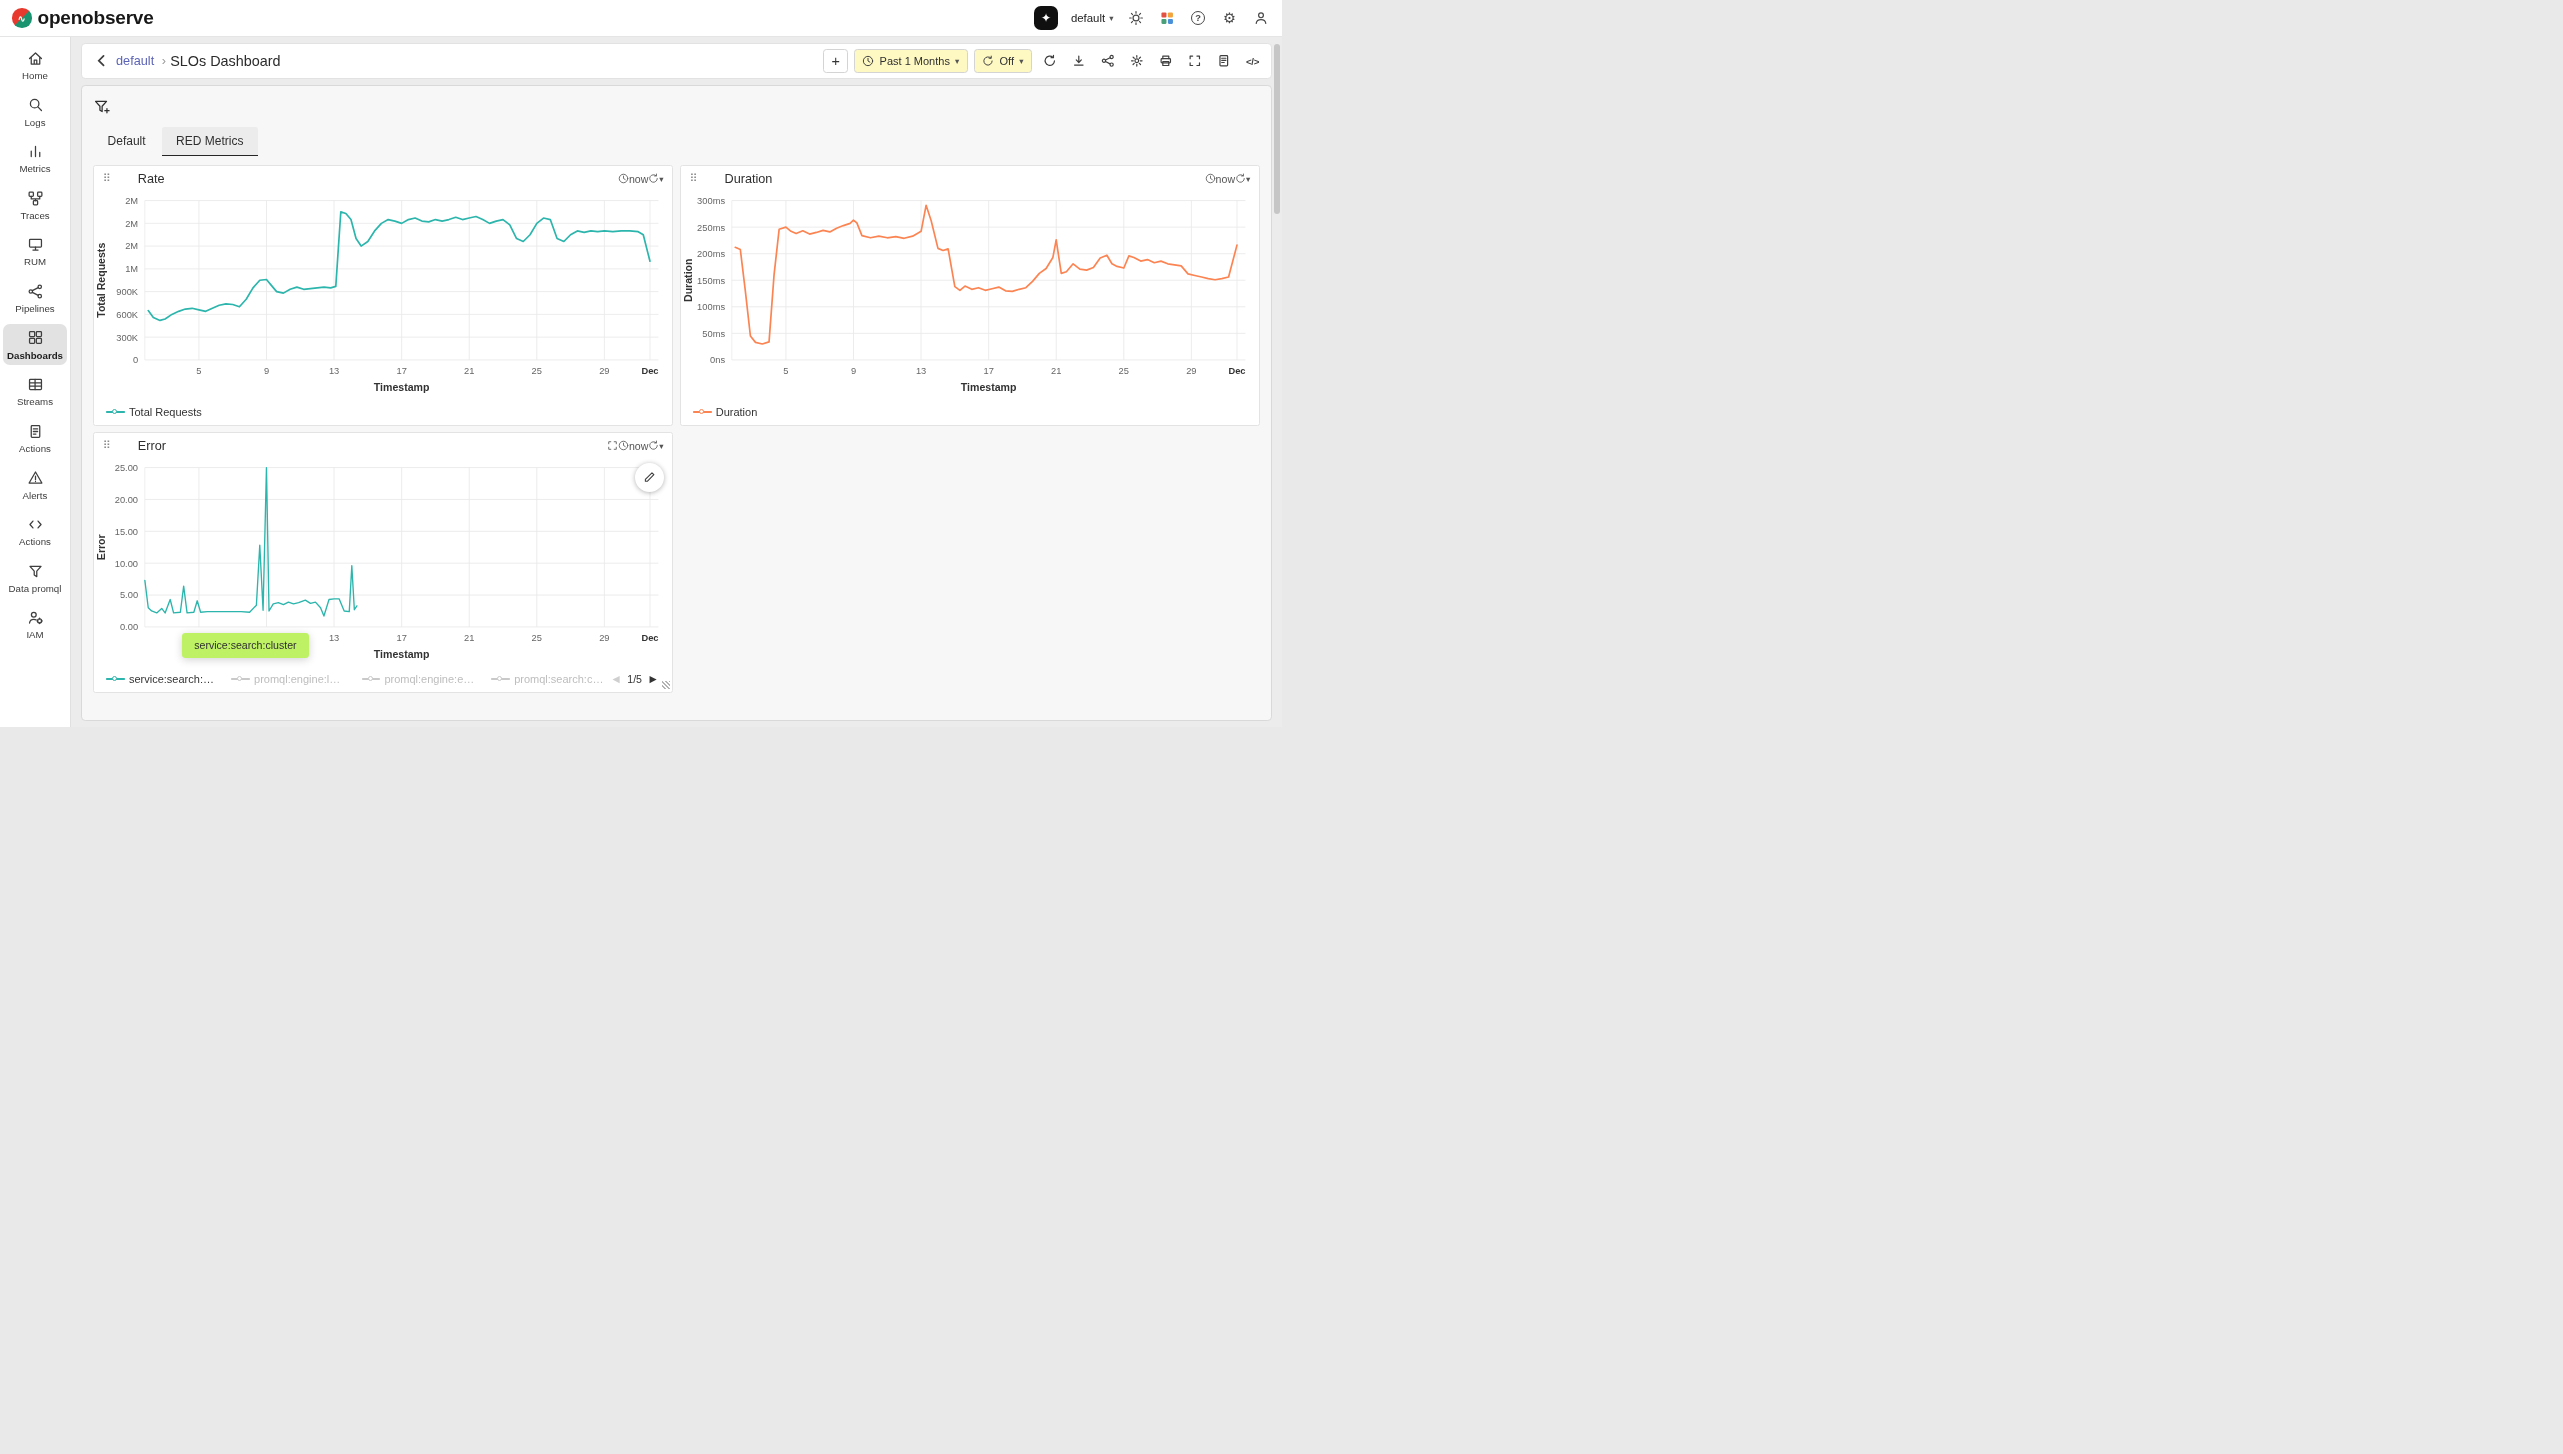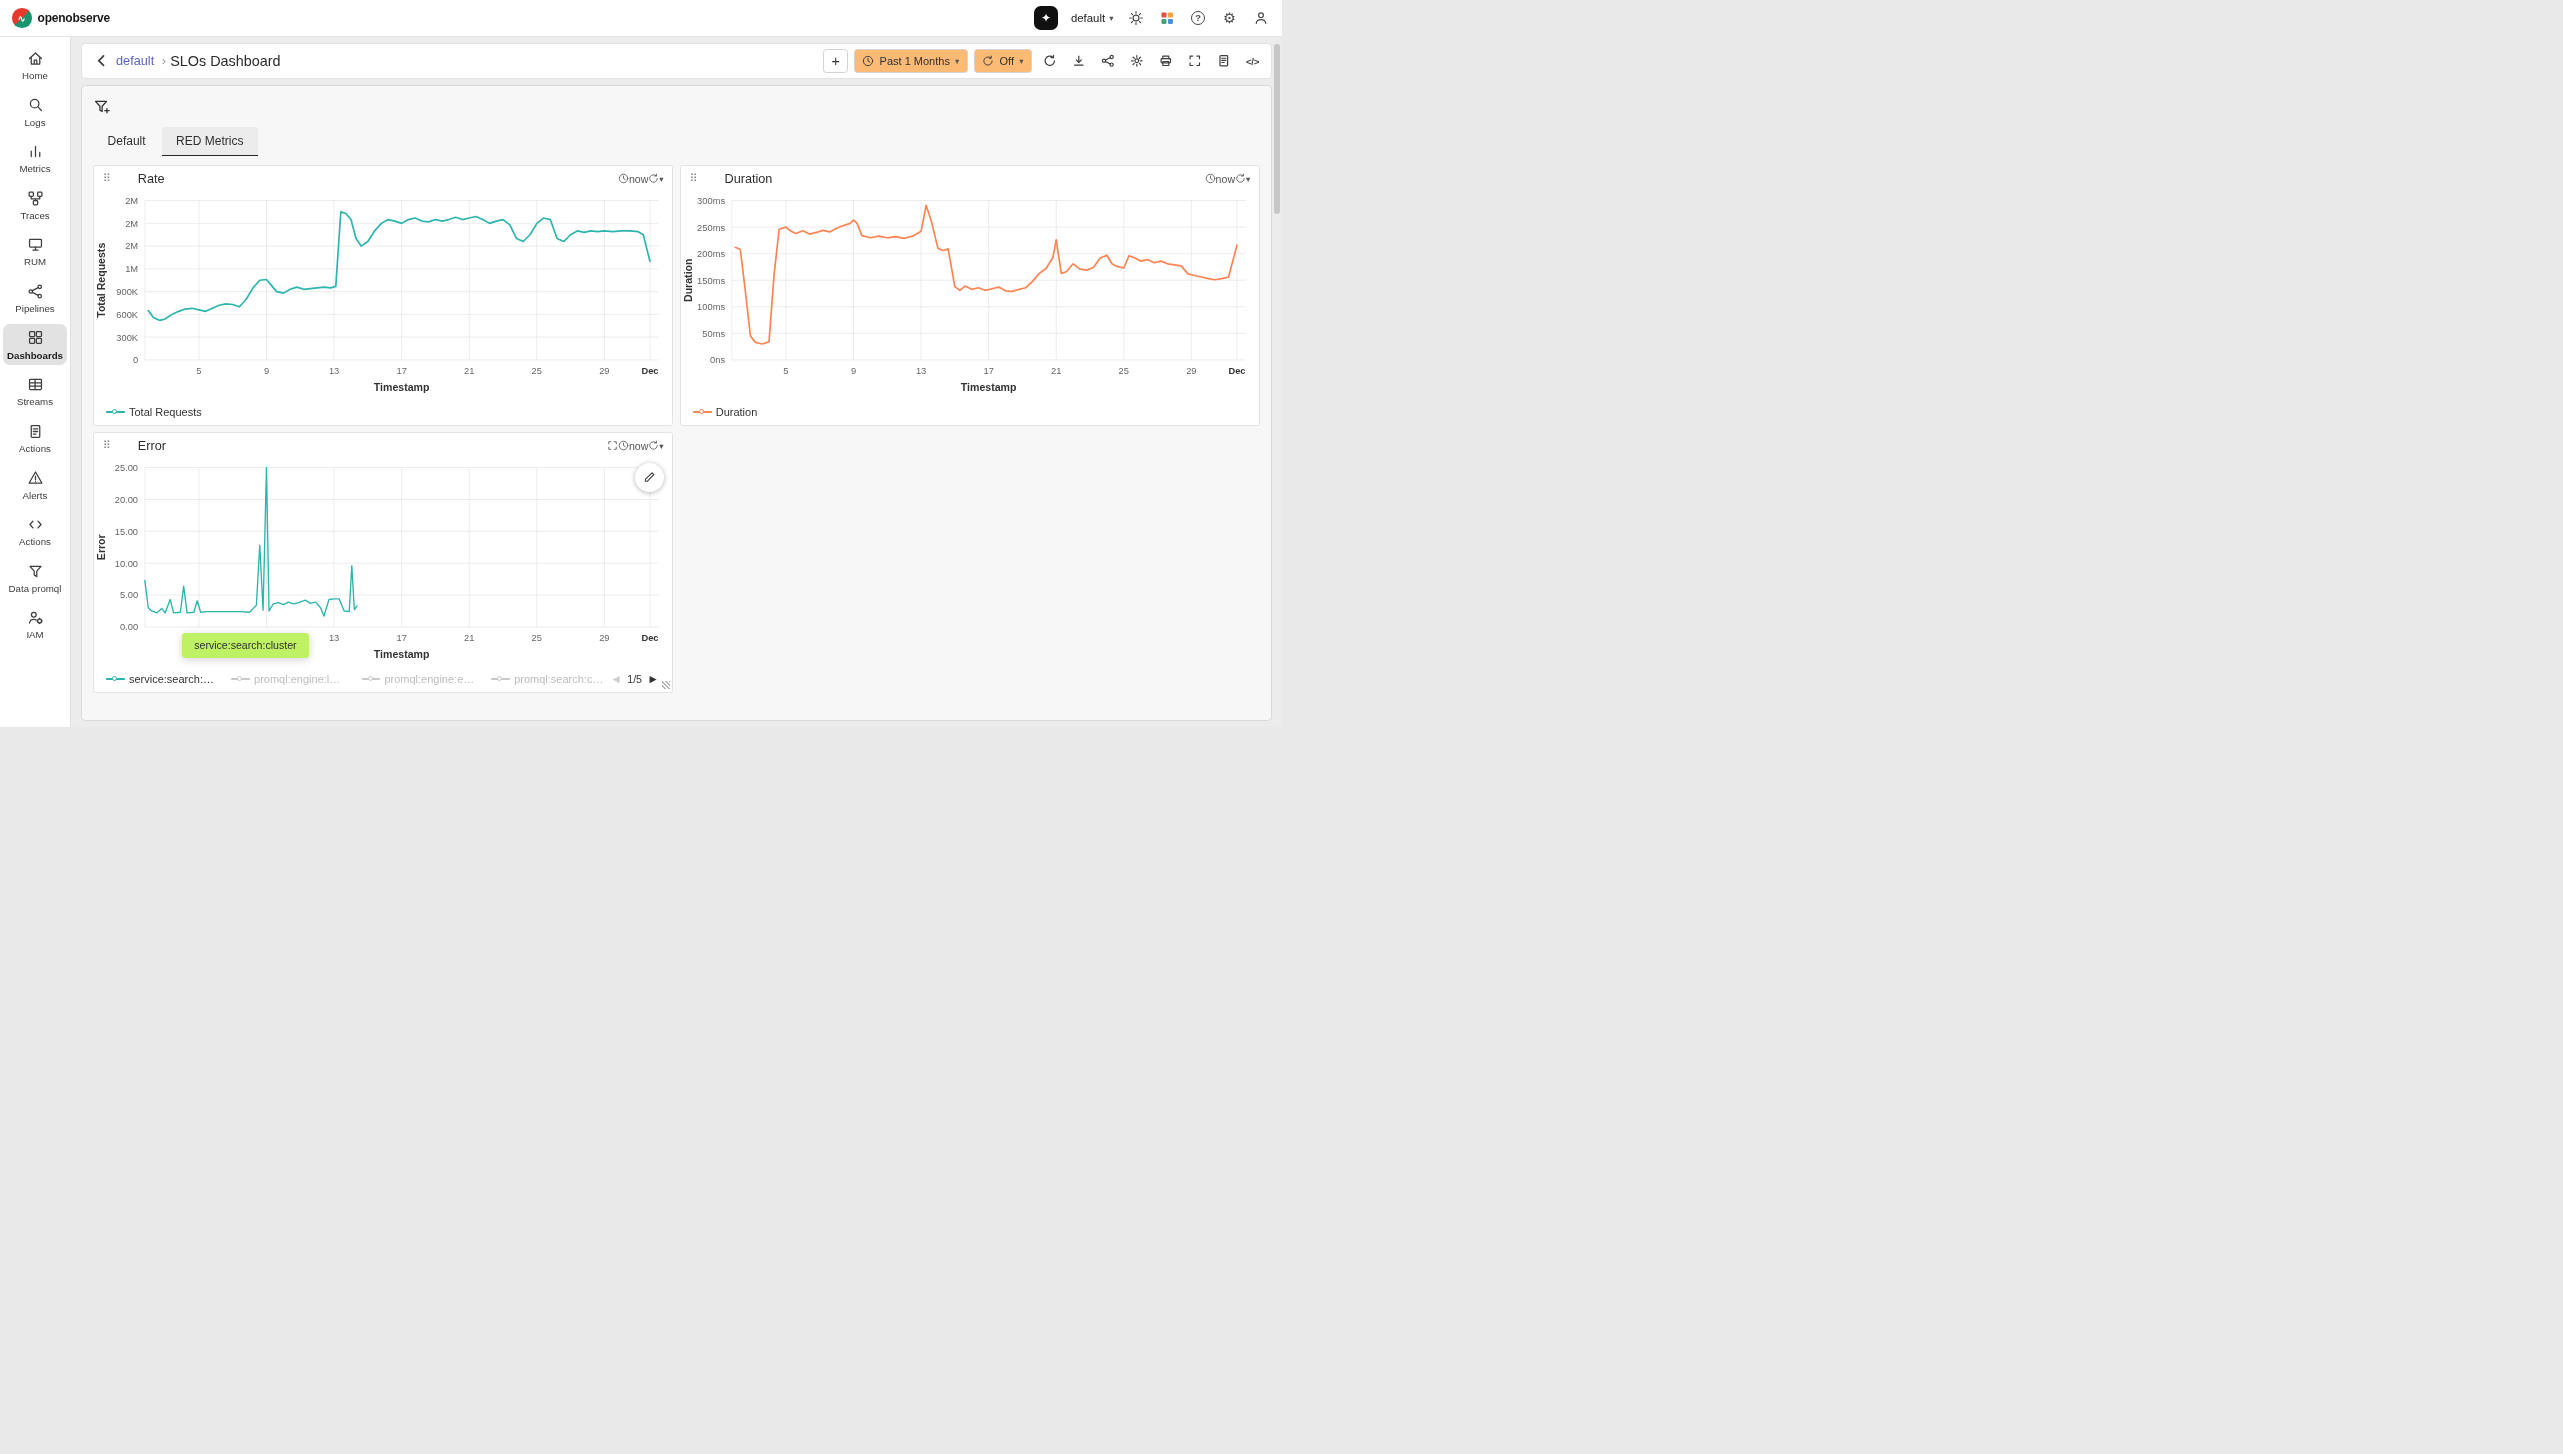--- a/index.html
+++ b/index.html
@@ -6,21 +6,21 @@
   html,body { background:#e9e9e9; font-family:"Liberation Sans", sans-serif; }
   .app { width:1282px; height:727px; position:relative; overflow:hidden; background:#ececec; }
 
   
   .topbar { position:absolute; top:0; left:0; right:0; height:37px; background:#fff;
             border-bottom:0.8px solid #e5e5e5; display:flex; align-items:center; padding:0 12px; z-index:20; }
   .brand { display:flex; align-items:center; gap:6px; }
   .logo { width:19.5px; height:19.5px; border-radius:50%;
           background:linear-gradient(135deg,#e8392e 0 48%,#1a936f 52% 100%);
           color:#fff; font-size:9.3px; display:flex; align-items:center; justify-content:center; font-weight:bold; }
-  .brand-name { font-size:12px; font-weight:bold; color:#181818; letter-spacing:-0.2px; }
+  .brand-name { font-size:19px; font-weight:bold; color:#181818; letter-spacing:-0.2px; }
   .tb-right { margin-left:auto; display:flex; align-items:center; gap:12.7px; }
   .ai-btn { width:24.6px; height:24.6px; border:none; border-radius:6.8px; background:#101010; color:#fff;
             font-size:12px; display:flex; align-items:center; justify-content:center; cursor:pointer; }
   .org-select { display:flex; align-items:center; gap:4.2px; font-size:11.4px; color:#222; cursor:pointer; }
   .caret { font-size:8.5px; color:#555; }
   .tb-icon { width:18.6px; height:18.6px; display:flex; align-items:center; justify-content:center;
              color:#474747; font-size:14.4px; cursor:pointer; }
   .help-badge { width:14.4px; height:14.4px; border:1.3px solid #474747; border-radius:50%;
                 font-size:9.3px; font-weight:bold; display:flex; align-items:center; justify-content:center; }
 
@@ -39,21 +39,21 @@
   .dash-header { height:36px; background:#fff; border:0.8px solid #e2e2e2; border-radius:4.2px;
                  display:flex; align-items:center; padding:0 6.8px; margin-bottom:6px; }
   .back-btn { width:25.4px; height:25.4px; border:none; background:transparent; display:flex; align-items:center;
               justify-content:center; cursor:pointer; }
   .bc-org { font-size:12.7px; color:#5b63b7; margin:0 3.4px 0 1.7px; cursor:pointer; }
   .bc-sep { color:#9a9a9a; font-size:12.7px; margin:0 4.2px; }
   .dash-title { font-size:14.4px; color:#2b2b2b; font-weight:500; }
   .dh-right { margin-left:auto; display:flex; align-items:center; gap:6px; }
   .sq-btn { width:24.6px; height:24.6px; border:0.8px solid #d4d4d4; border-radius:3.4px; background:#fff;
             font-size:14.4px; color:#333; display:flex; align-items:center; justify-content:center; cursor:pointer; }
-  .dd { height:24.6px; border:0.8px solid #d4d4d4; border-radius:3.4px; background:#fdba74; display:flex;
+  .dd { height:24.6px; border:0.8px solid #d4d4d4; border-radius:3.4px; background:#fef9c3; display:flex;
         align-items:center; gap:5.1px; padding:0 7.6px; font-size:11px; color:#2f2f2f; cursor:pointer; }
   .ibtn { width:23px; height:23px; display:flex; align-items:center; justify-content:center; cursor:pointer;
           color:#3f3f3f; }
   .ibtn svg { stroke:#3f3f3f; fill:none; stroke-width:1.4; stroke-linecap:round; stroke-linejoin:round; }
   .code-txt { font-size:9.7px; font-weight:bold; color:#3f3f3f; letter-spacing:-0.4px; }
 
   .dash-container { background:#f7f7f7; border:0.8px solid #d9d9d9; border-radius:4.2px;
                     height:calc(100% - 42px); padding:8.5px 11px 0; position:relative; overflow:hidden; }
   .filter-row { height:25.4px; display:flex; align-items:center; }
   .tabs { display:flex; gap:1.7px; margin:6.8px 0 8.5px; font-size:12px; }

